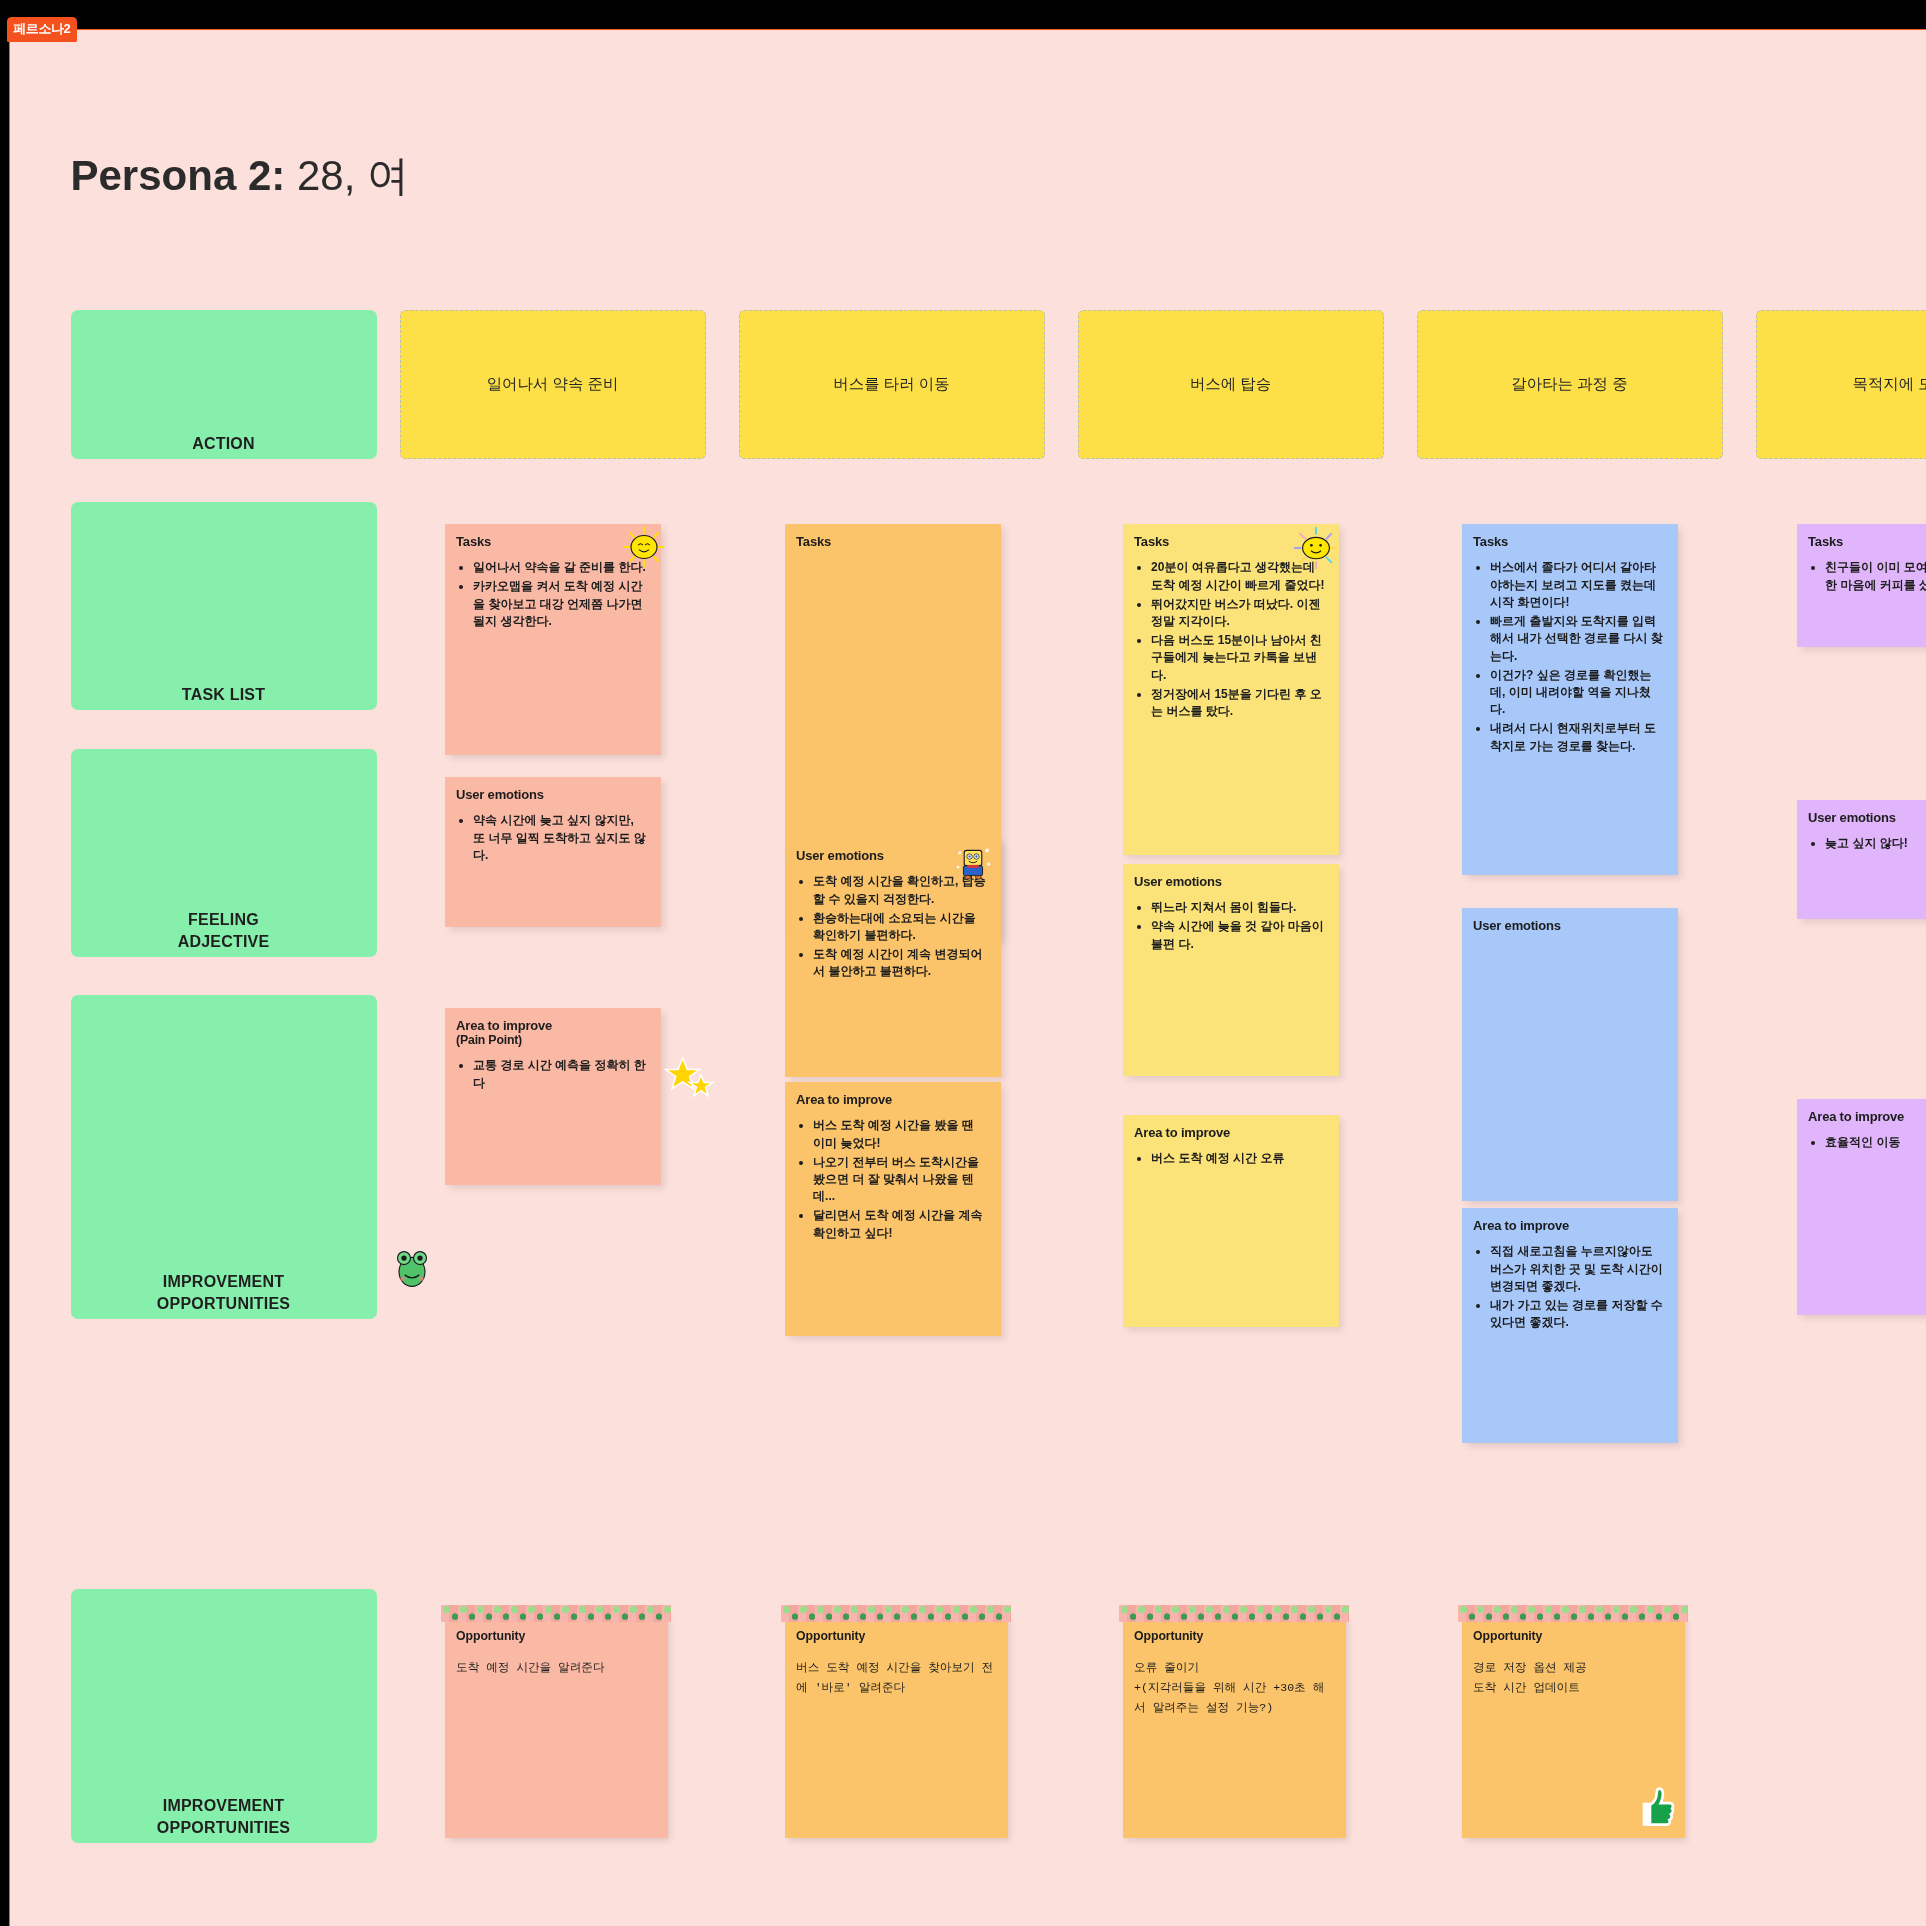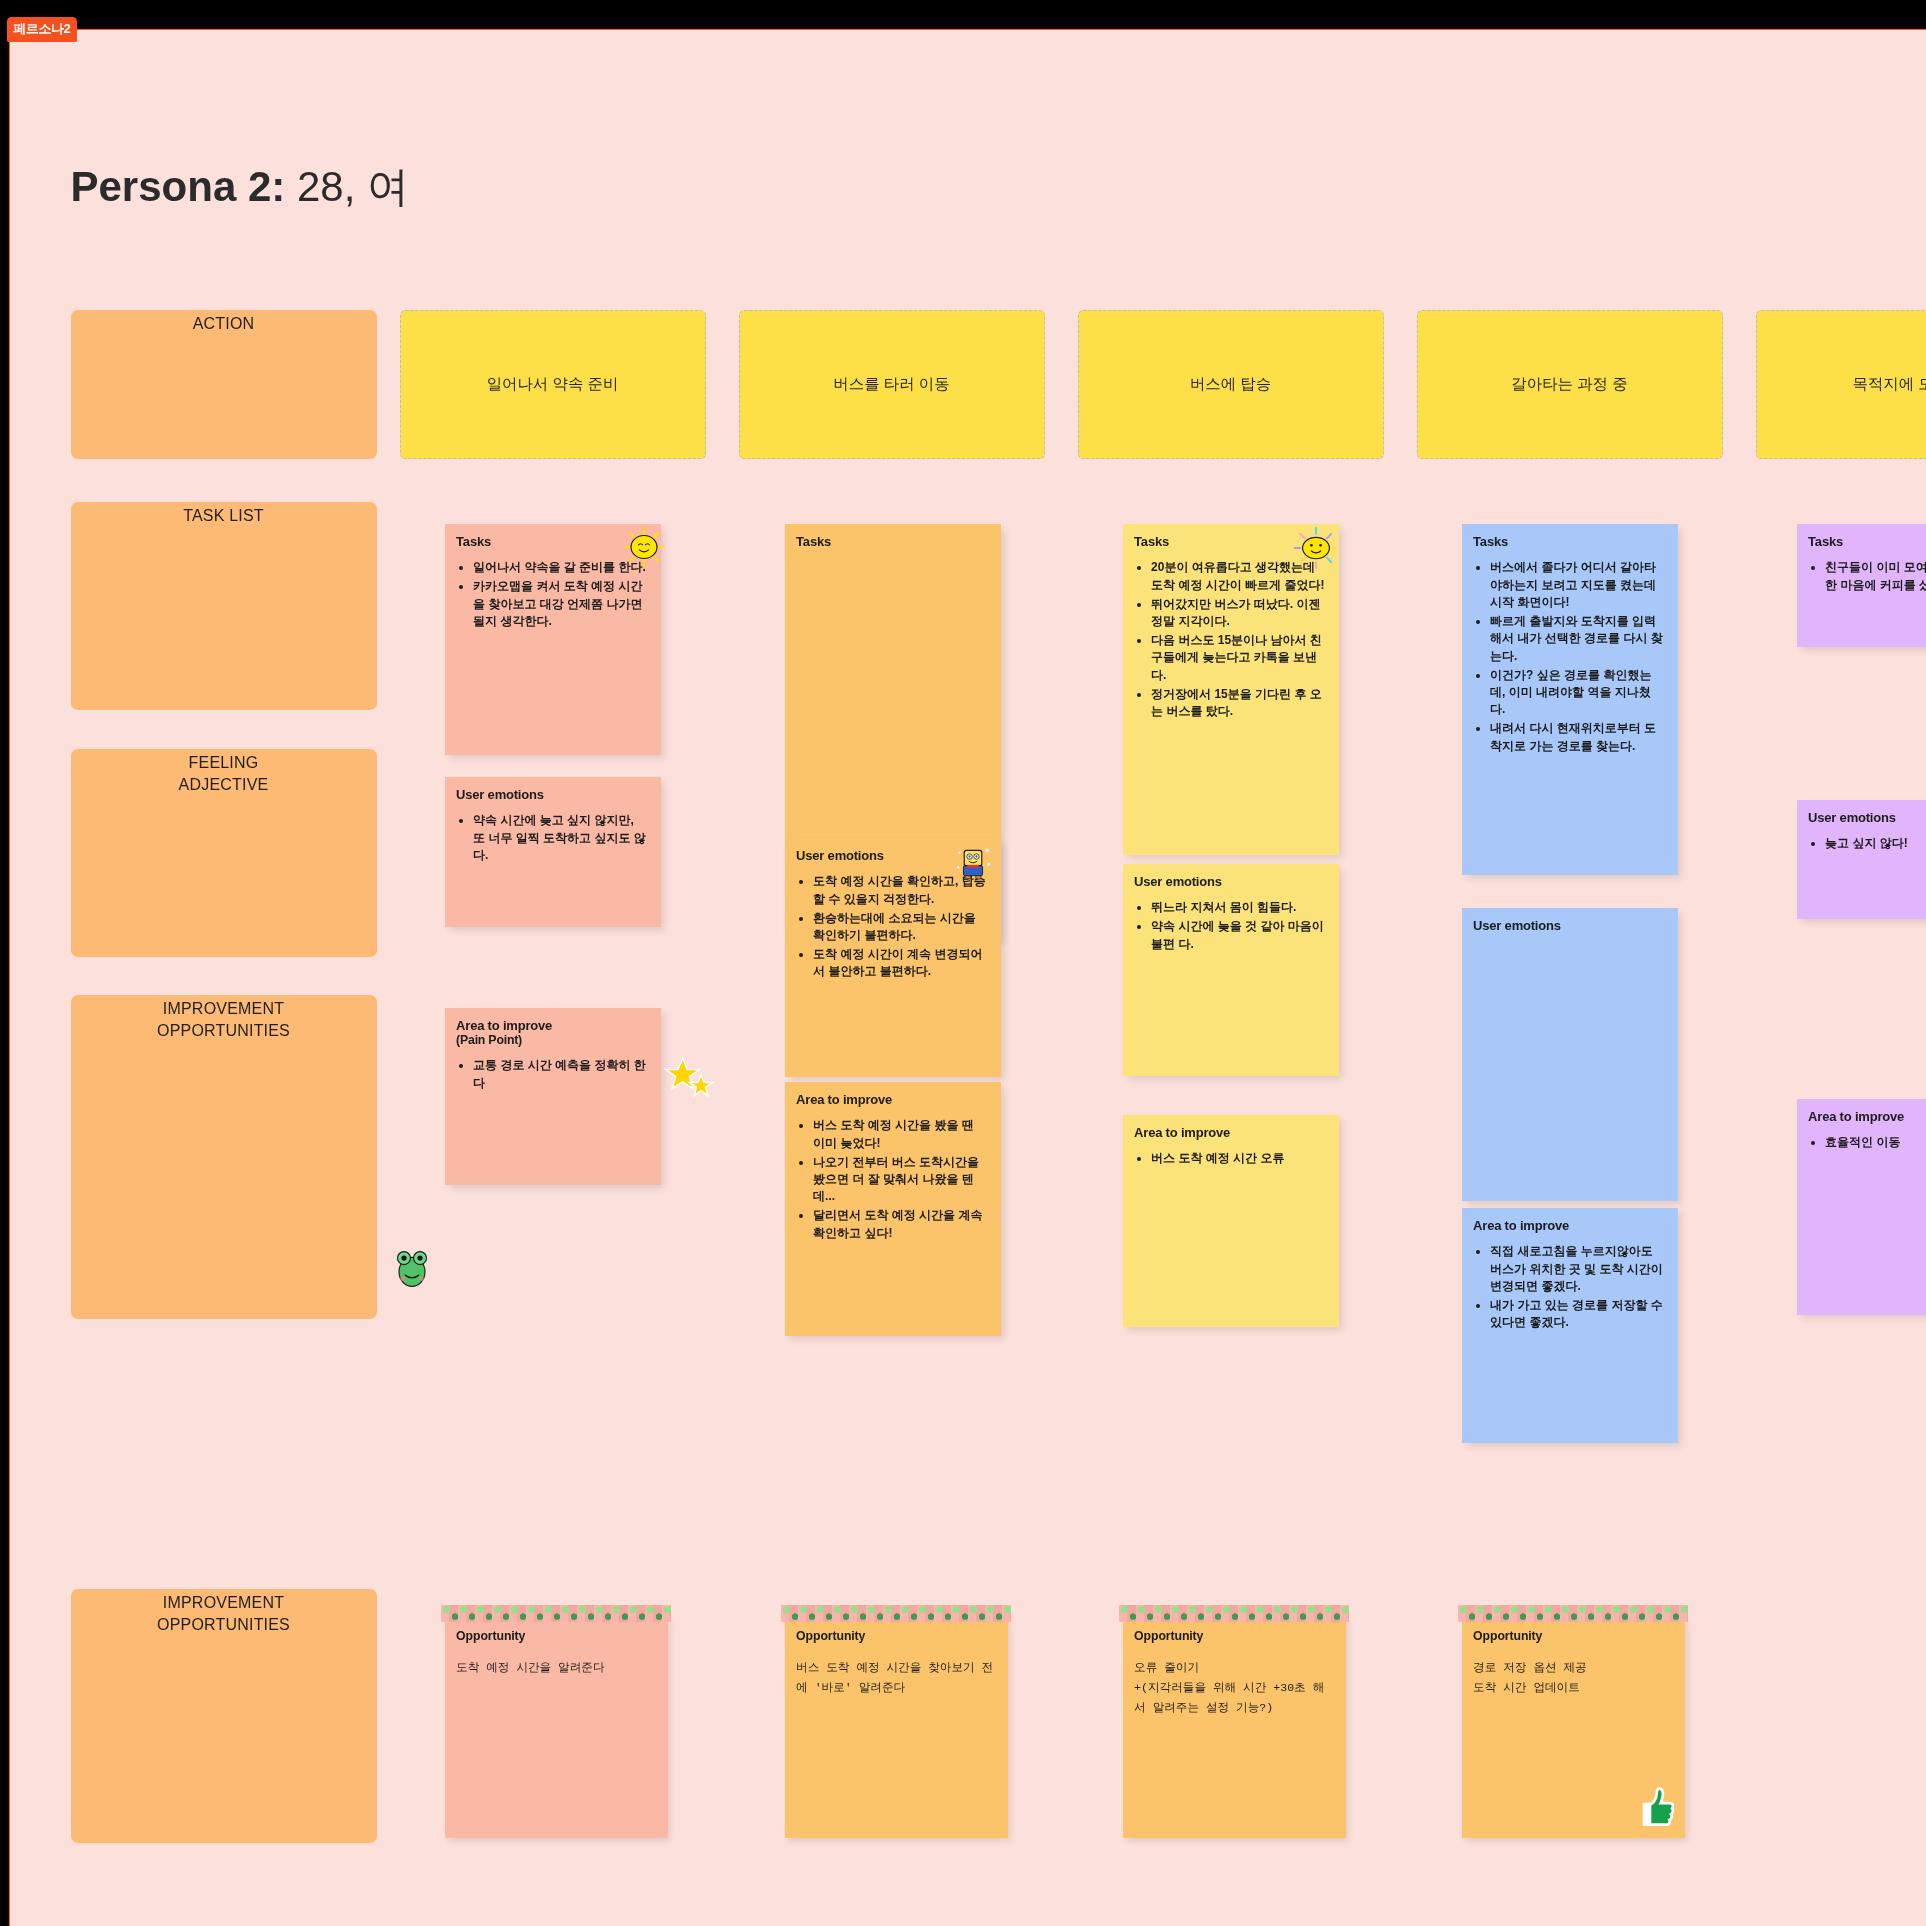--- a/index.html
+++ b/index.html
@@ -34,26 +34,26 @@
     position:absolute; left:69px; top:146px;
     font-size:42px; color:#2b2b2b;
     white-space:nowrap;
   }
   #page-title .bold { font-weight:800; }
   #page-title .light { font-weight:400; }
 
   
   .rowlabel {
     position:absolute;
-    background:#fdba74;
+    background:#86efac;
     border-radius:7px;
-    display:flex; align-items:flex-start; justify-content:center;
+    display:flex; align-items:flex-end; justify-content:center;
     text-align:center;
     color:#1f1f1f;
-    font-weight:400;
+    font-weight:700;
     font-size:16px;
     letter-spacing:0.2px;
     line-height:1.35;
     padding:3.9px;
   }
   
   .actionbox {
     position:absolute;
     background:#fde047;
     border:1.9px dashed #BDBDBD;
@@ -130,21 +130,21 @@
 
   .sticker { position:absolute; }
 </style>
 </head>
 <body>
 
 <div id="frame-tab">페르소나2</div>
 
 <div id="board">
 
-  <div id="page-title" style="left:61px; top:129px;">
+  <div id="page-title" style="left:61px; top:118px;">
     <span class="bold">Persona 2:</span>
     <span class="light">28, 여</span>
   </div>
 
   <div class="rowlabel" style="left:61px; top:280px; width:306px; height:149px;">
     <span>ACTION</span>
   </div>
   <div class="rowlabel" style="left:61px; top:472px; width:306px; height:208px;">
     <span>TASK LIST</span>
   </div>

